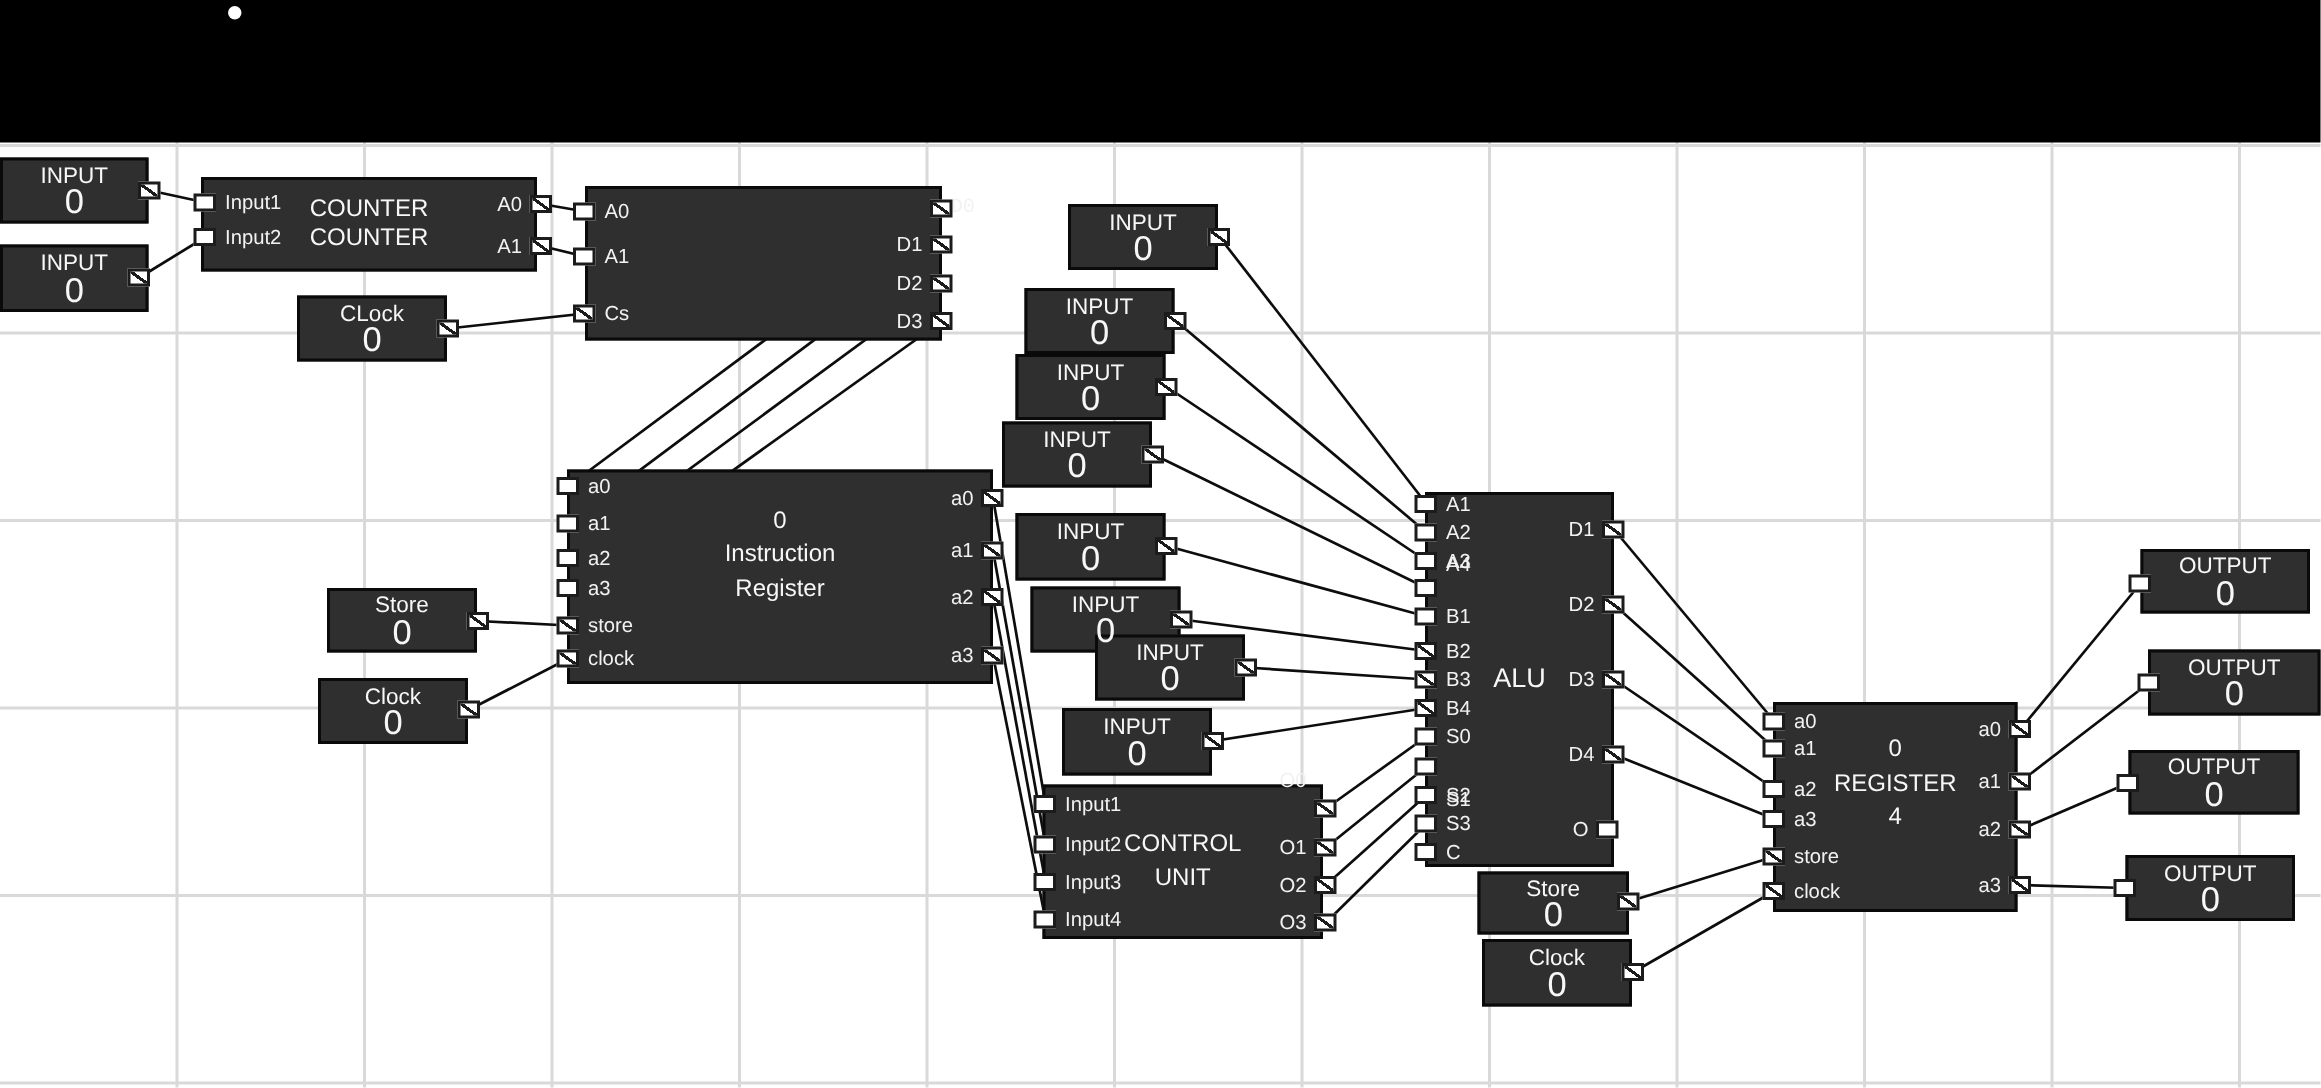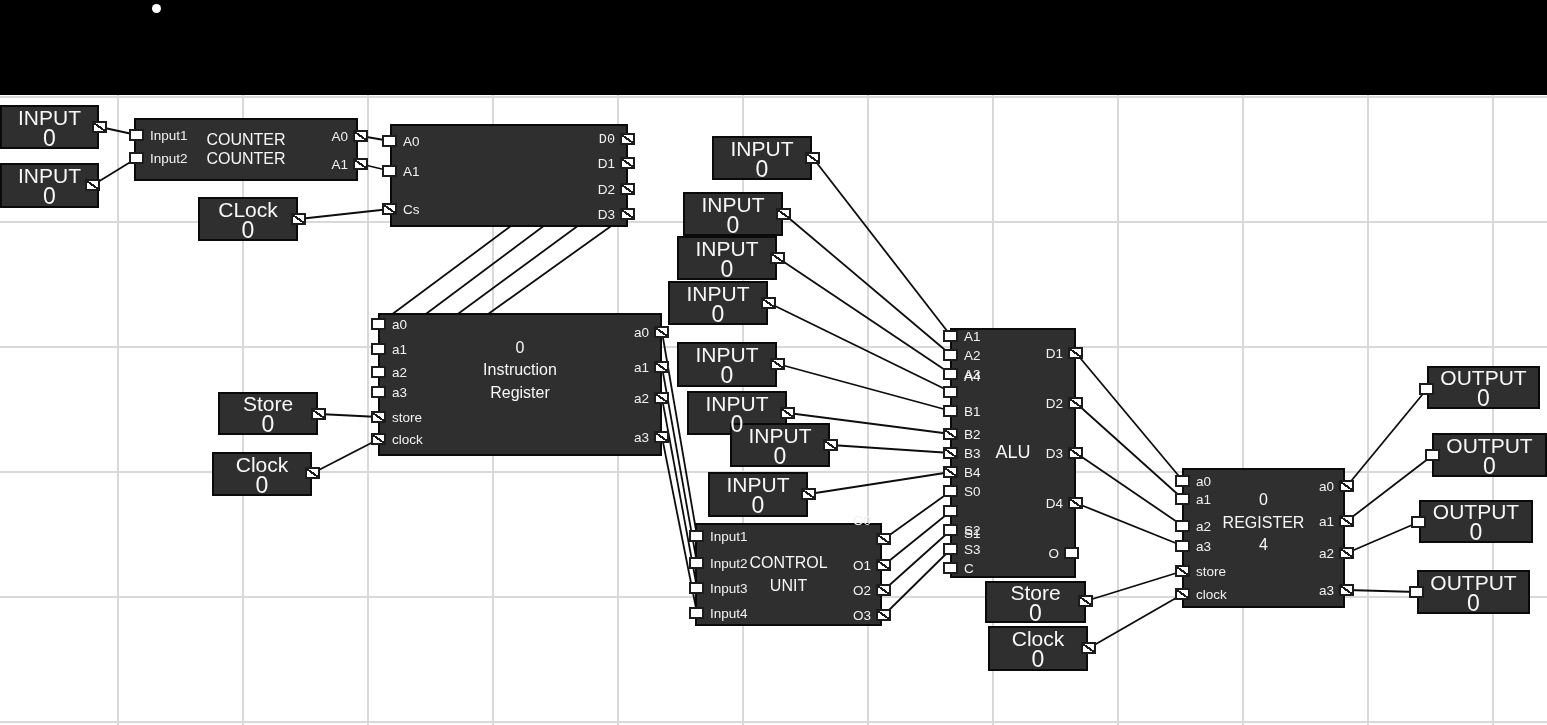--- a/index.html
+++ b/index.html
@@ -21,21 +21,21 @@
   .block{
     position:absolute;background:#2f2f2f;border:2px solid #0a0a0a;
     box-sizing:border-box;z-index:2;
   }
   .btext{
     position:absolute;z-index:3;display:flex;flex-direction:column;
     justify-content:center;align-items:center;text-align:center;
     color:#f7f7f7;pointer-events:none;
   }
   .btext .title{font-size:16px;line-height:1.4;}
-  .btext .name{font-size:21px;line-height:1.05;}
+  .btext .name{font-size:15px;line-height:1.05;}
   .btext .val{font-size:23px;line-height:0.82;font-weight:400;}
   .btext .alutitle{font-size:18px;line-height:1.3;}
   .pin{
     position:absolute;width:15px;height:12px;background:#ffffff;
     border:2px solid #1c1c1c;box-sizing:border-box;z-index:5;
   }
   .pin.slash{
     background-image:linear-gradient(to top right,transparent 42%,#1c1c1c 42%,#1c1c1c 58%,transparent 58%);
   }
   .pin-label{
@@ -126,21 +126,21 @@
     </div>
     <div class="pin slash" style="left: 291px; top: 213px;"></div>
     <div class="block" style="left: 390px; top: 124px; width: 238px; height: 103px;"></div>
     <div class="pin" style="left: 382px; top: 135px;"></div>
     <div class="pin-label" style="top: 141px; left: 403px;">A0</div>
     <div class="pin" style="left: 382px; top: 165px;"></div>
     <div class="pin-label" style="top: 171px; left: 403px;">A1</div>
     <div class="pin slash" style="left: 382px; top: 203px;"></div>
     <div class="pin-label" style="top: 209px; left: 403px;">Cs</div>
     <div class="pin slash" style="left: 620px; top: 133px;"></div>
-    <div class="pin-label" style="top: 139px; right: 932px; font-family: Liberation Mono, monospace;">D0</div>
+    <div class="pin-label" style="top: 139px; right: 897px; font-family: Liberation Mono, monospace;">D0</div>
     <div class="pin slash" style="left: 620px; top: 157px;"></div>
     <div class="pin-label" style="top: 163px; right: 932px;">D1</div>
     <div class="pin slash" style="left: 620px; top: 183px;"></div>
     <div class="pin-label" style="top: 189px; right: 932px;">D2</div>
     <div class="pin slash" style="left: 620px; top: 208px;"></div>
     <div class="pin-label" style="top: 214px; right: 932px;">D3</div>
     <div class="block" style="left: 378px; top: 313px; width: 284px; height: 143px;"></div>
     <div class="btext" style="left: 378px; top: 299px; width: 284px; height: 143px;">
       <span class="title" style="line-height: 1.4;">0</span>
       <span class="title" style="line-height: 1.4;">Instruction</span>

